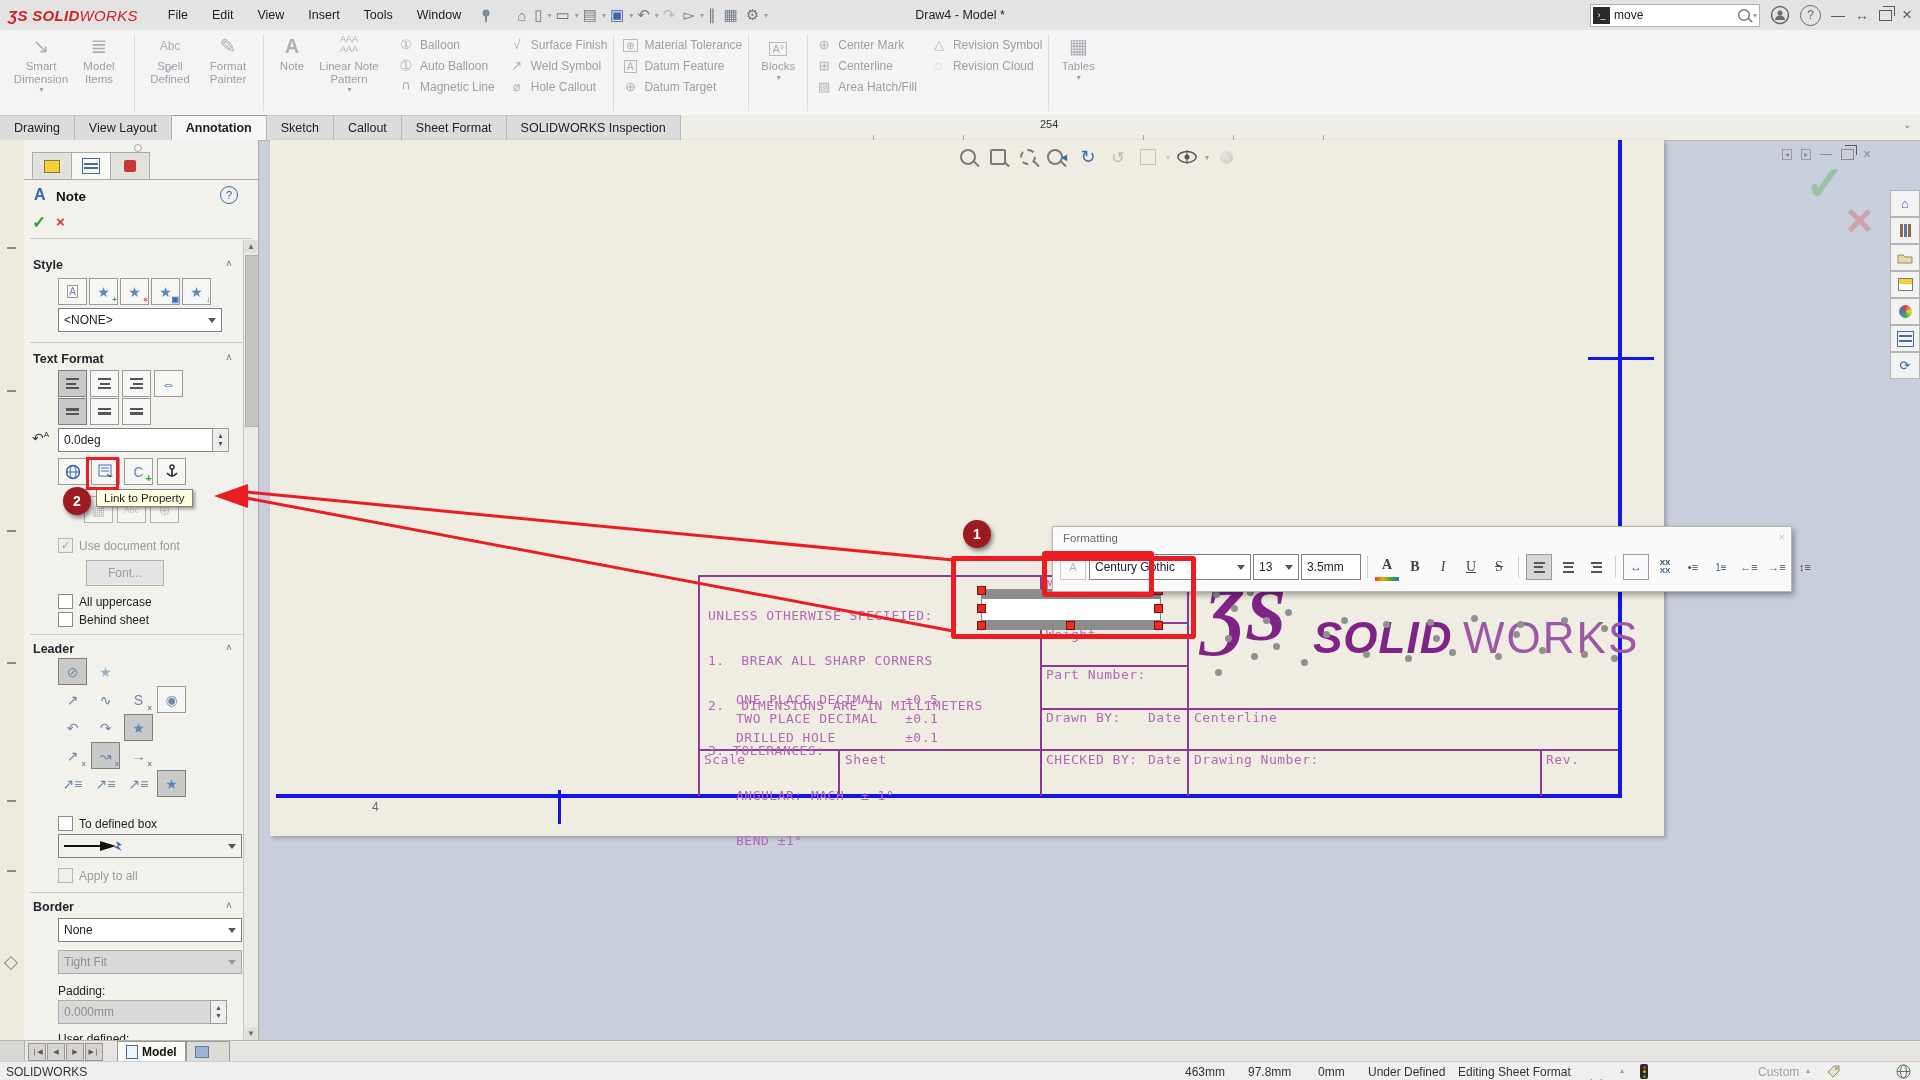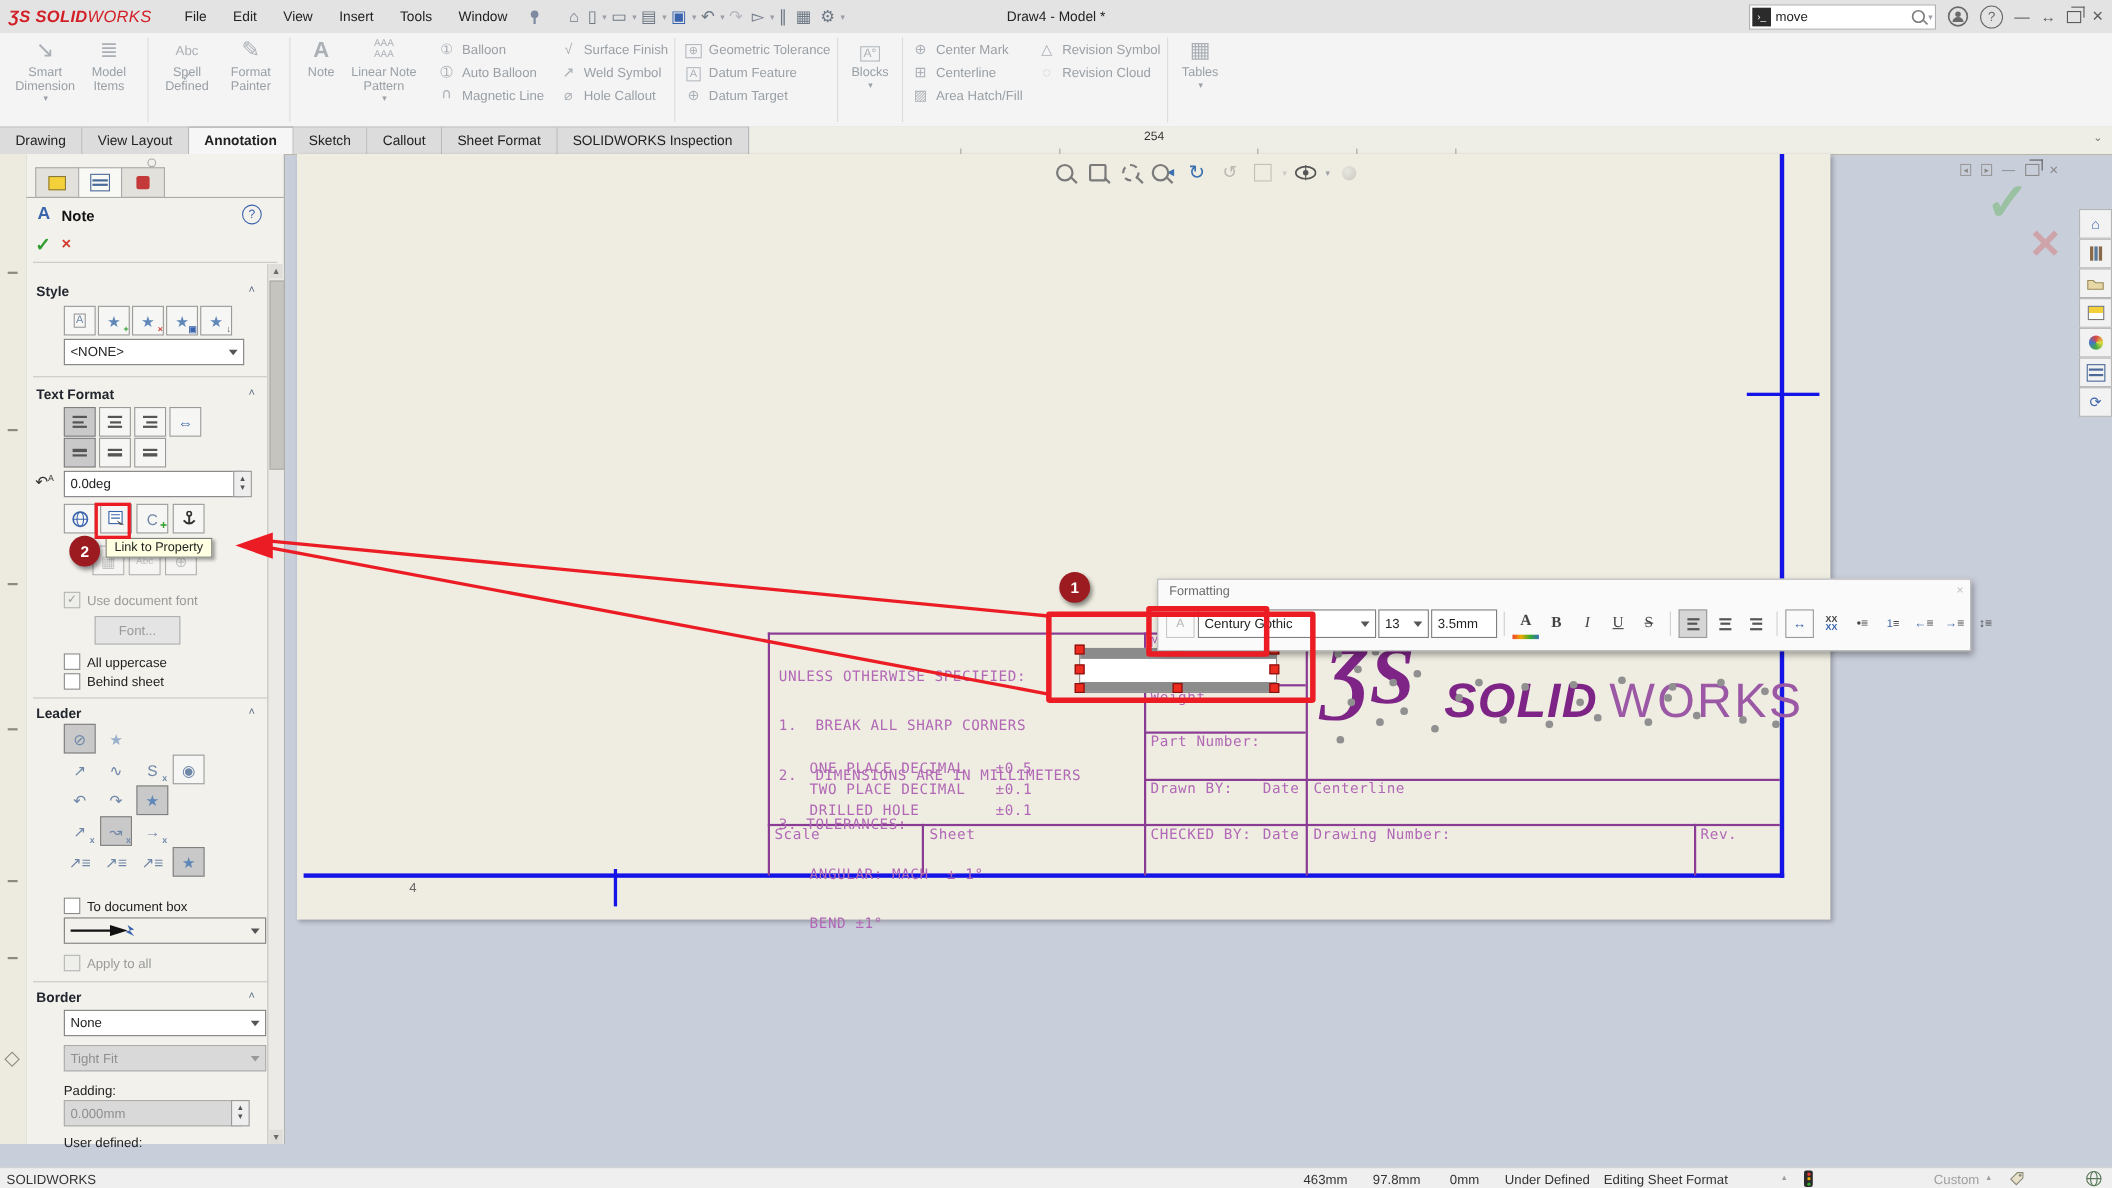--- a/index.html
+++ b/index.html
@@ -224,21 +224,21 @@
         </div>
       <div class="ritem">
           <span class="rico16">⌀</span>
           <span>Hole Callout</span>
         </div>
     </div>
     <div class="rsep"></div>
     <div class="rgrp rcol">
       <div class="ritem">
           <span class="rico16"><span class="boxg">⊕</span></span>
-          <span>Geometric Tolerance</span>
+          <span>Material Tolerance</span>
         </div>
       <div class="ritem">
           <span class="rico16"><span class="boxg">A</span></span>
           <span>Datum Feature</span>
         </div>
       <div class="ritem">
           <span class="rico16">⊕</span>
           <span>Datum Target</span>
         </div>
     </div>
@@ -501,21 +501,21 @@
     <div class="a r" style="left:34px;top:630px;gap:4px">
       <span class="ibtn noborder">↗≡</span>
       <span class="ibtn noborder">↗≡</span>
       <span class="ibtn noborder">↗≡</span>
       <span class="ibtn pressed">
           <span class="star">★</span>
         </span>
     </div>
     <div class="a r" style="left:34px;top:676px">
       <span class="cb"></span>
-      <span class="lbl">To document box</span>
+      <span class="lbl">To defined box</span>
     </div>
     <div class="a sel" style="left:34px;top:694px;width:172px;background:#f2f1ec">
       <svg width="60" height="10">
           <line x1="0" y1="5" x2="38" y2="5" stroke="#111" stroke-width="2"></line>
           <path d="M36 0 L52 5 L36 10 Z" fill="#111"></path>
           <path d="M52 0 L58 4 L54 5 L58 10 L50 6 L54 5 Z" fill="#3a64ad"></path>
         </svg>
       <span class="car"></span>
     </div>
     <div class="a r" style="left:34px;top:728px">
@@ -752,20 +752,36 @@
       </span>
     <span class="tpbtn">
         <span style="width:13px;height:12px;border:1px solid #4a6a9a;display:inline-flex;flex-direction:column;justify-content:space-evenly;padding:1px">
           <i style="height:2px;background:#4a6a9a"></i>
           <i style="height:2px;background:#4a6a9a"></i>
         </span>
       </span>
     <span class="tpbtn">⟳</span>
   </div>
 
+  <div class="a strip r">
+    <span class="a" style="left:0;top:0;width:24px;height:20px;background:#d9d7d2;border-right:1px solid #b5b3aa"></span>
+    <div class="r" style="margin-left:28px;gap:1px">
+      <span class="navb">❘◀</span>
+      <span class="navb">◀</span>
+      <span class="navb">▶</span>
+      <span class="navb">▶❘</span>
+    </div>
+    <div class="mtab" style="margin-left:14px">
+      <span style="width:10px;height:12px;border:1px solid #4a6a9a;background:#eef4fb;margin-right:4px;display:inline-block"></span>
+      <span>Model</span>
+    </div>
+    <div class="mtab" style="background:#dddbd6;width:26px">
+      <span style="width:12px;height:10px;background:#9ab4d4;border:1px solid #6a7a9a;display:inline-block"></span>
+    </div>
+  </div>
 
   <div class="a statusbar">
     <span class="a" style="left:6px;top:3px">SOLIDWORKS</span>
     <span class="a" style="left:1185px;top:3px">463mm</span>
     <span class="a" style="left:1248px;top:3px">97.8mm</span>
     <span class="a" style="left:1318px;top:3px">0mm</span>
     <span class="a" style="left:1368px;top:3px">Under Defined</span>
     <span class="a" style="left:1458px;top:3px">Editing Sheet Format</span>
     <span class="a sgray" style="left:1588px;top:15px">1:1</span>
     <span class="a sgray" style="left:1620px;top:4px;font-size:8px">▴</span>

